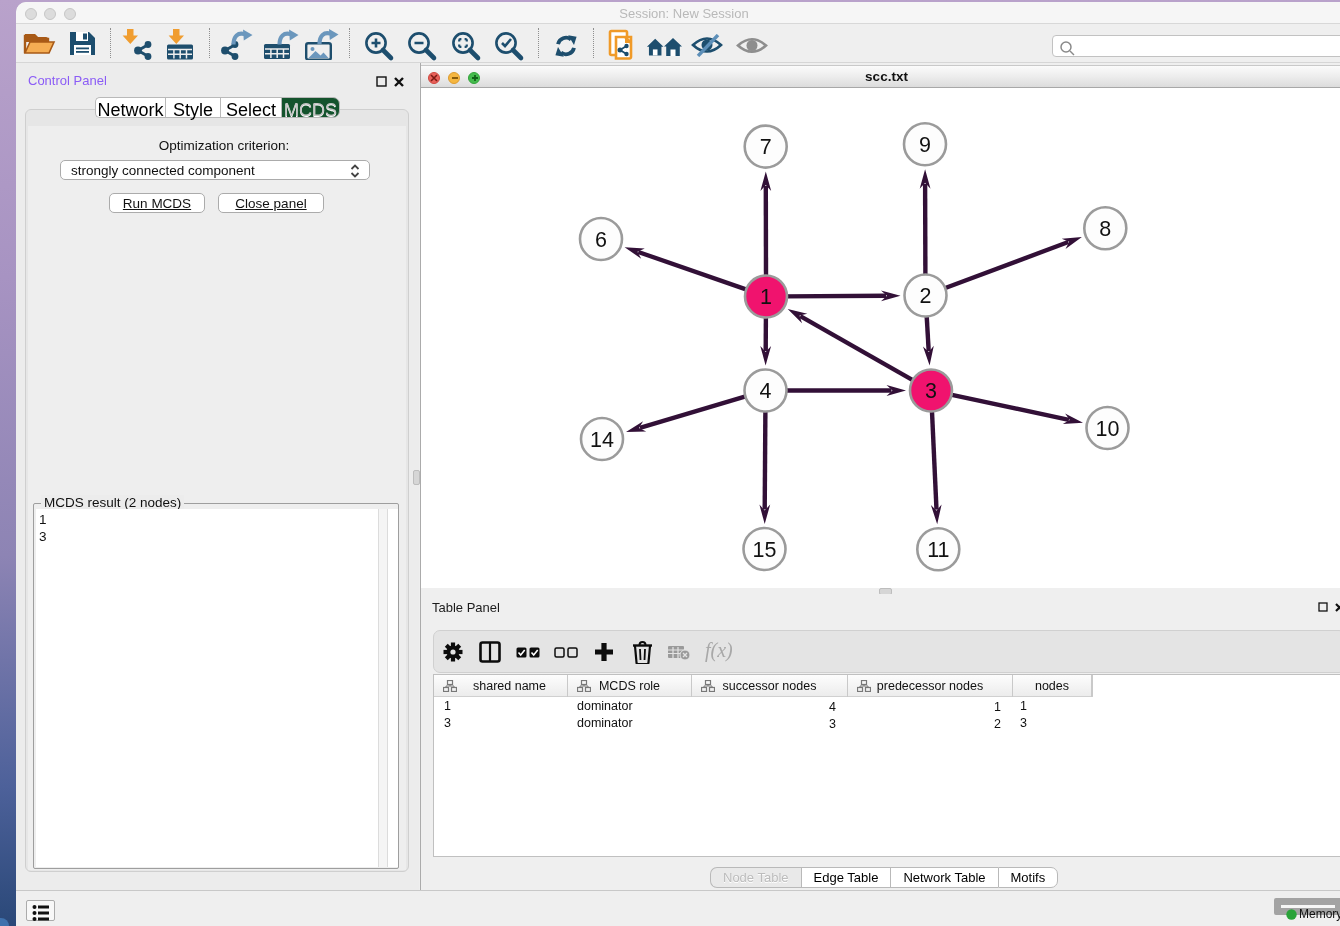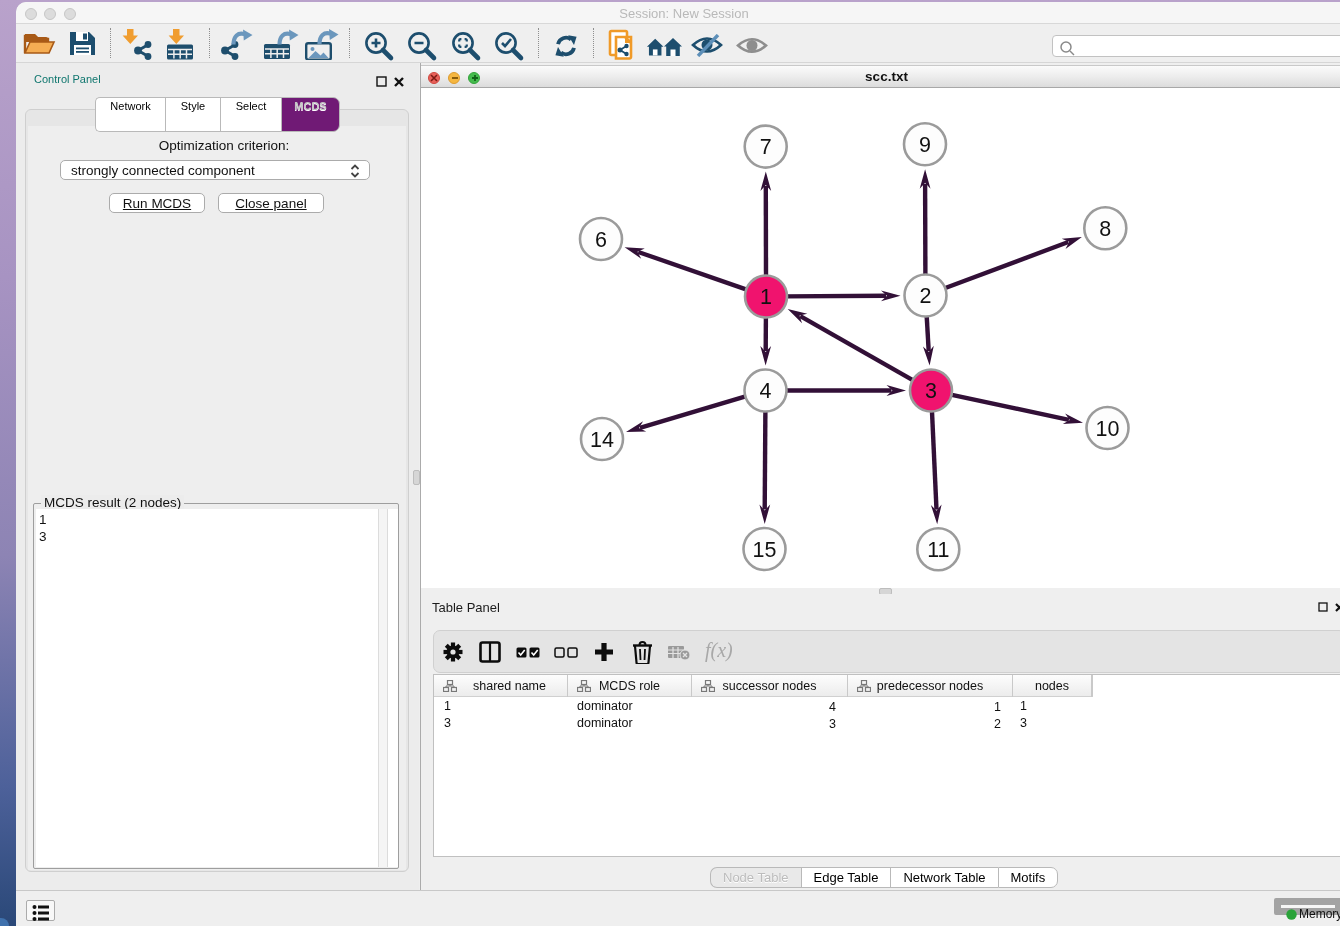--- a/index.html
+++ b/index.html
@@ -22,32 +22,32 @@
 #toolbar { position:absolute; left:0; top:22px; width:100%; height:39px;
   background:#efefef; border-bottom:1px solid #d6d6d6; }
 .tbi { position:absolute; top:5px; }
 .tsep { position:absolute; top:4px; height:30px; width:0;
   border-left:1px dotted #8f8f8f; }
 #search { position:absolute; left:1036px; top:11px; width:292px; height:22px;
   background:#fff; border:1px solid #c2c2c2; border-radius:4px; }
 
 #leftpanel { position:absolute; left:0; top:61px; width:403px; height:827px;
   background:#ececec; }
-#cp-title { position:absolute; left:18px; top:10px; font-size:11px; color:#0f766e; }
+#cp-title { position:absolute; left:12px; top:10px; font-size:13px; color:#8b5cf6; }
 .wicon { position:absolute; top:13px; }
 #tabbox { position:absolute; left:9px; top:46px; width:384px; height:763px;
   background:#e6e6e6; border:1px solid #cfcfcf; border-radius:6px; }
 #tabbox-in { position:absolute; left:2px; top:16px; width:378px; height:744px;
   background:#eeeeee; }
 #tabs { position:absolute; left:79px; top:34px; height:22px; display:flex; }
-.tab { font-size:11px; color:#000; background:#fff; border:1px solid #b9b9b9;
-  border-right:none; padding:2px 0 0 0; text-align:center; height:35px; }
+.tab { font-size:18px; color:#000; background:#fff; border:1px solid #b9b9b9;
+  border-right:none; padding:2px 0 0 0; text-align:center; height:21px; }
 .tab:first-child { border-radius:5px 0 0 5px; }
-.tab.dis { background:#701a75; color:#c4c4c4; border-right:1px solid #b9b9b9;
-  border-radius:0 7px 7px 0; text-shadow:0 1px 0 #fff;font-weight:bold; }
+.tab.dis { background:#14532d; color:#c4c4c4; border-right:1px solid #b9b9b9;
+  border-radius:0 7px 7px 0; text-shadow:0 1px 0 #fff; }
 #optlabel { position:absolute; left:8px; top:75px; width:400px; text-align:center;
   font-size:13.5px; color:#111; }
 #dropdown { position:absolute; left:44px; top:97px; width:310px; height:20px;
   background:#fff; border:1px solid #ababab; border-radius:5px;
   font-size:13.5px; color:#111; padding:2px 0 0 10px; }
 .btn { position:absolute; top:130px; height:20px; background:#fff;
   border:1px solid #ababab; border-radius:5px; font-size:13.5px; color:#111;
   text-align:center; padding-top:2px;text-decoration:underline; }
 #groupbox { position:absolute; left:17px; top:440px; width:366px; height:366px;
   border:1px solid #9e9e9e; border-radius:2px; }

